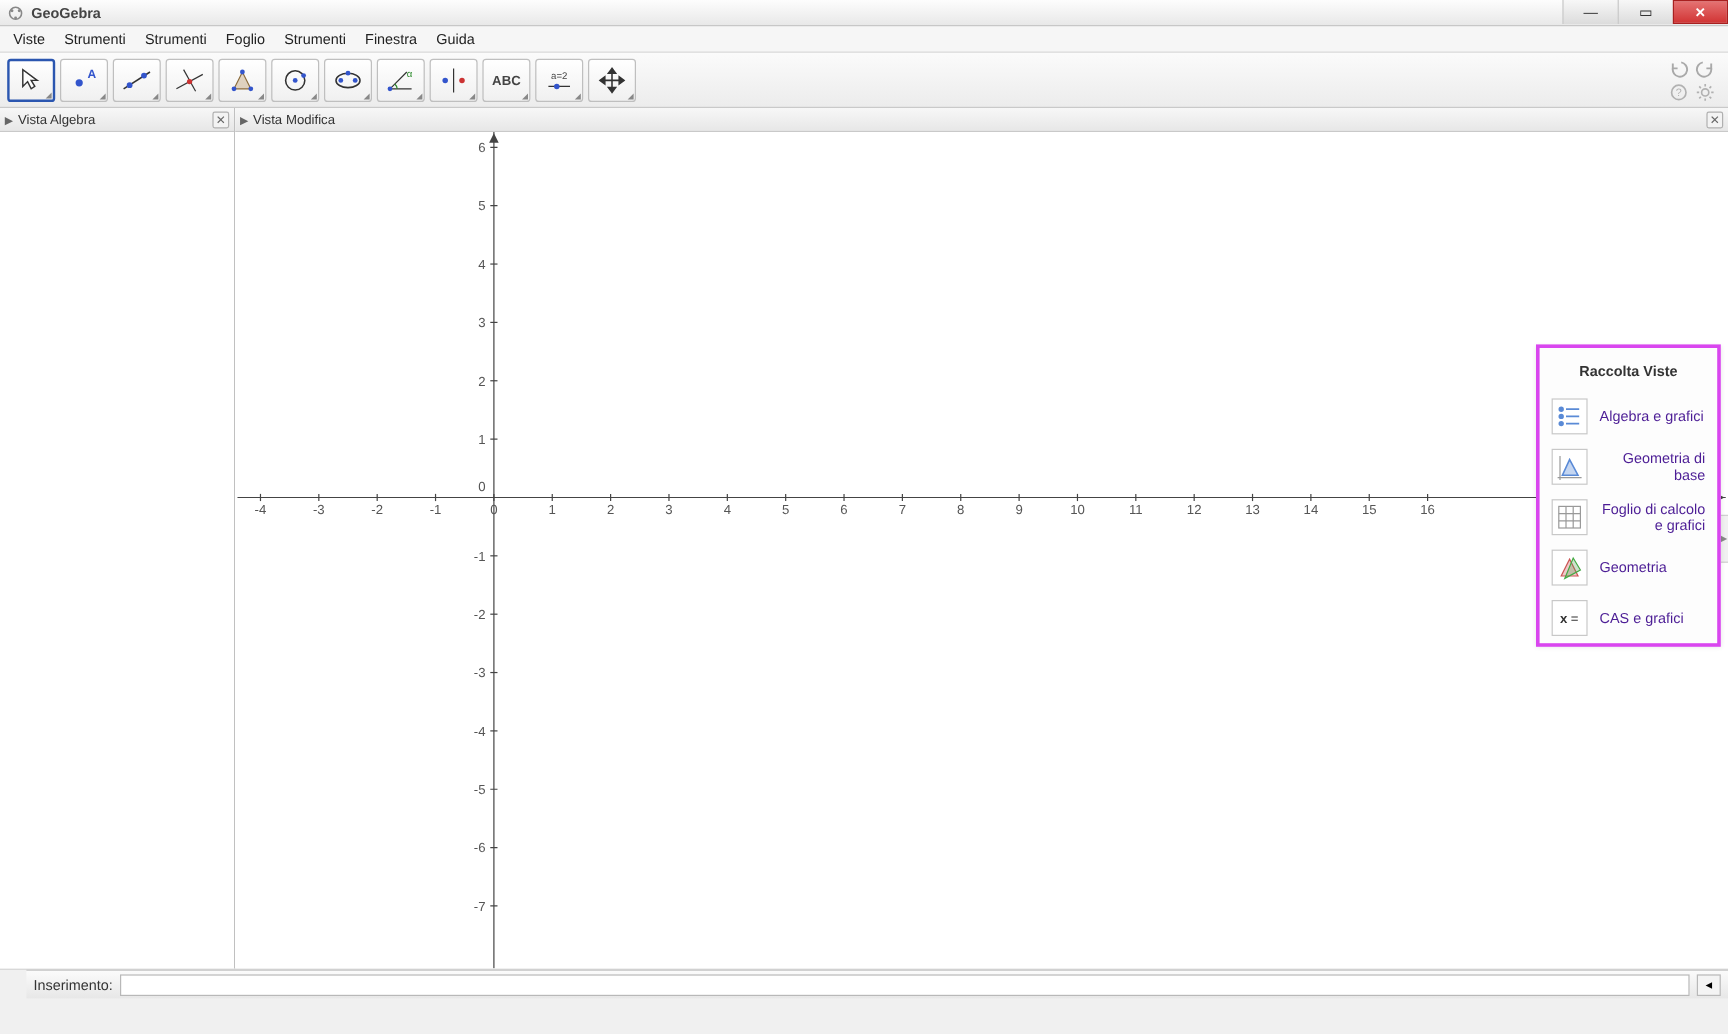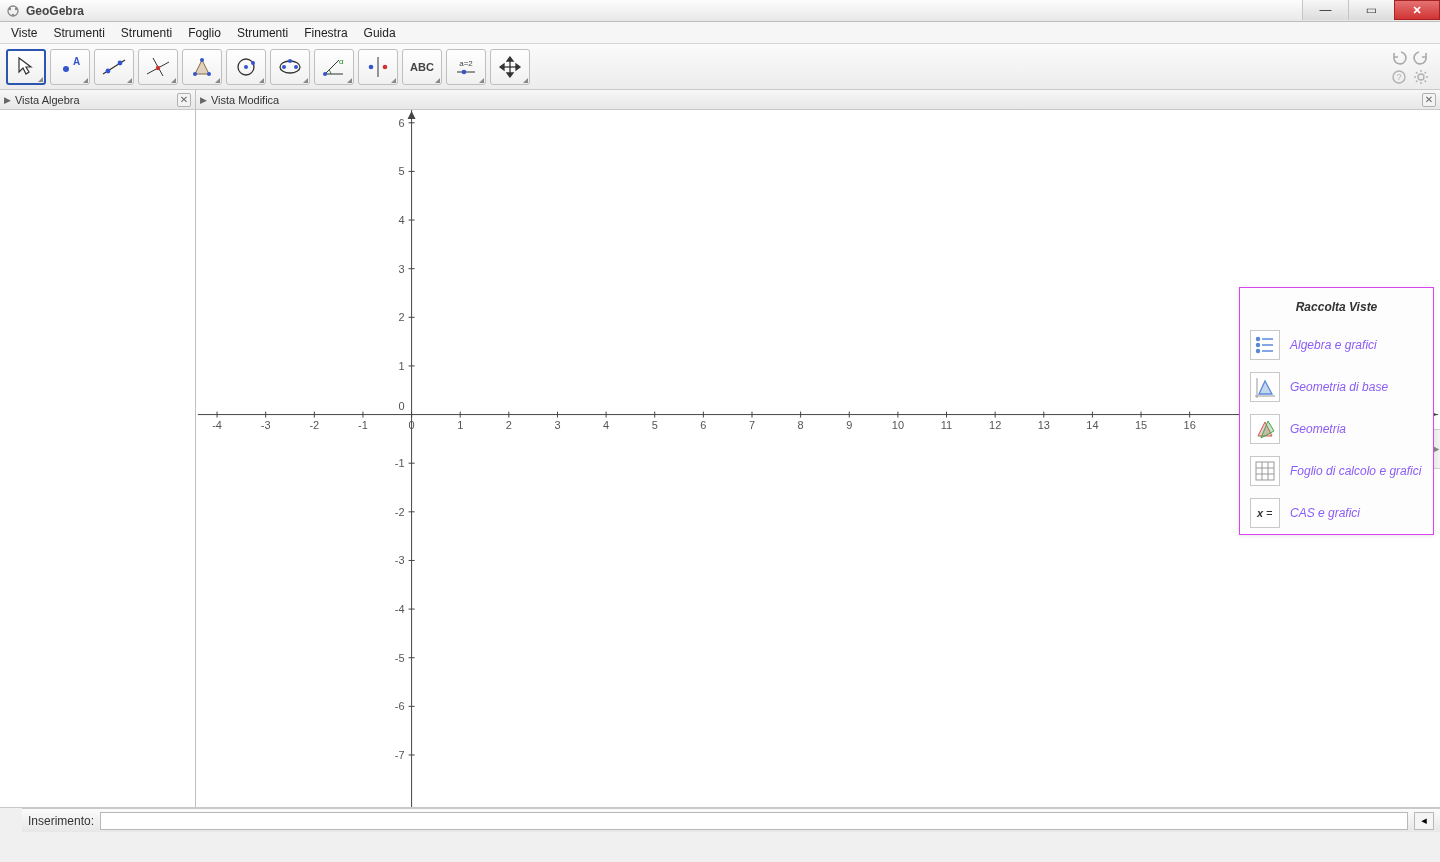--- a/index.html
+++ b/index.html
@@ -37,23 +37,23 @@
   .panel-header-left{ display:flex; align-items:center; gap:4px;}
   .panel-header .tri { font-size:9px; color:#666;}
   .panel-close{ width:14px;height:14px;border:1px solid #b0b0b0;border-radius:2px;background:#f3f3f3;display:flex;align-items:center;justify-content:center;font-size:10px;color:#666;cursor:default;}
 
   .graph-area{ flex:1; position:relative; overflow:hidden; background:#fff;}
 
   
   .side-handle{ position:absolute; right:0; top:50%; transform:translateY(-50%); width:10px; height:40px; display:flex; align-items:center; justify-content:center; color:#888; font-size:10px; background:#f1f1f1; border:1px solid #d0d0d0; border-right:none;}
 
   
-  .views-panel{ position:absolute; right:6px; top:197px; width:195px; background:#fdfdfd; border:1px solid #d946ef; box-shadow:0 1px 4px rgba(0,0,0,.1);font-style:italic;}
+  .views-panel{ position:absolute; right:6px; top:197px; width:154px; background:#fdfdfd; border:3px solid #d946ef; box-shadow:0 1px 4px rgba(0,0,0,.1);}
   .views-title{ text-align:center; font-size:12px; font-weight:bold; color:#333; padding:12px 0 10px;}
-  .views-row{ display:flex; align-items:center; gap:10px; padding:6px 10px; font-size:12px; color:#8b5cf6; cursor:default;}
+  .views-row{ display:flex; align-items:center; gap:10px; padding:6px 10px; font-size:12px; color:#4c1d95; cursor:default;text-align:right;}
   .views-icon{ width:30px;height:30px; border:1px solid #c8c8c8; background:#fff; display:flex; align-items:center; justify-content:center; flex-shrink:0;}
 
   
   .inputbar{ height:24px; background:linear-gradient(to bottom,#fbfbfb,#e7e7e7); border-top:1px solid #c9c9c9; display:flex; align-items:center; padding:0 6px; gap:6px;margin-left:22px;}
   .inputbar-label{ font-size:12px; color:#333;}
   .inputbar-field{ flex:1; height:18px; border:1px solid #b8b8b8; background:#fff; font-size:12px; padding:0 4px;}
   .inputbar-btn{ width:20px;height:18px;border:1px solid #b8b8b8;background:#f4f4f4;display:flex;align-items:center;justify-content:center;font-size:11px;}
 
   svg.icon{ display:block;}
 </style>
@@ -361,43 +361,43 @@
                 <line x1="3" y1="22" x2="23" y2="22" stroke="#999"></line>
                 <line x1="5" y1="4" x2="5" y2="24" stroke="#999"></line>
                 <polygon points="7,20 20,20 13,7" fill="rgba(90,138,214,.35)" stroke="#5a8ad6" stroke-width="1.3"></polygon>
               </svg>
             </div>
             <span>Geometria di base</span>
           </div>
           <div class="views-row">
             <div class="views-icon">
               <svg width="26" height="26" viewBox="0 0 26 26">
-                <polygon points="6,20 20,20 13,6" fill="rgba(200,80,80,.3)" stroke="#c55"></polygon>
-                <polygon points="9,22 22,15 16,5" fill="rgba(90,160,90,.3)" stroke="#4a4"></polygon>
-              </svg>
-            </div>
-            <span>Geometria</span>
-          </div>
-          <div class="views-row">
-            <div class="views-icon">
-              <svg width="26" height="26" viewBox="0 0 26 26">
                 <g stroke="#999">
                   <rect x="4" y="4" width="18" height="18" fill="none"></rect>
                   <line x1="4" y1="10" x2="22" y2="10"></line>
                   <line x1="4" y1="16" x2="22" y2="16"></line>
                   <line x1="10" y1="4" x2="10" y2="22"></line>
                   <line x1="16" y1="4" x2="16" y2="22"></line>
                 </g>
               </svg>
             </div>
             <span>Foglio di calcolo e grafici</span>
           </div>
           <div class="views-row">
             <div class="views-icon">
               <svg width="26" height="26" viewBox="0 0 26 26">
+                <polygon points="6,20 20,20 13,6" fill="rgba(200,80,80,.3)" stroke="#c55"></polygon>
+                <polygon points="9,22 22,15 16,5" fill="rgba(90,160,90,.3)" stroke="#4a4"></polygon>
+              </svg>
+            </div>
+            <span>Geometria</span>
+          </div>
+          <div class="views-row">
+            <div class="views-icon">
+              <svg width="26" height="26" viewBox="0 0 26 26">
                 <text x="5" y="17" font-size="11" font-weight="bold" fill="#333">x</text>
                 <text x="14" y="17" font-size="11" fill="#333">=</text>
               </svg>
             </div>
             <span>CAS e grafici</span>
           </div>
         </div>
     </div>
   </div>
 </div>

